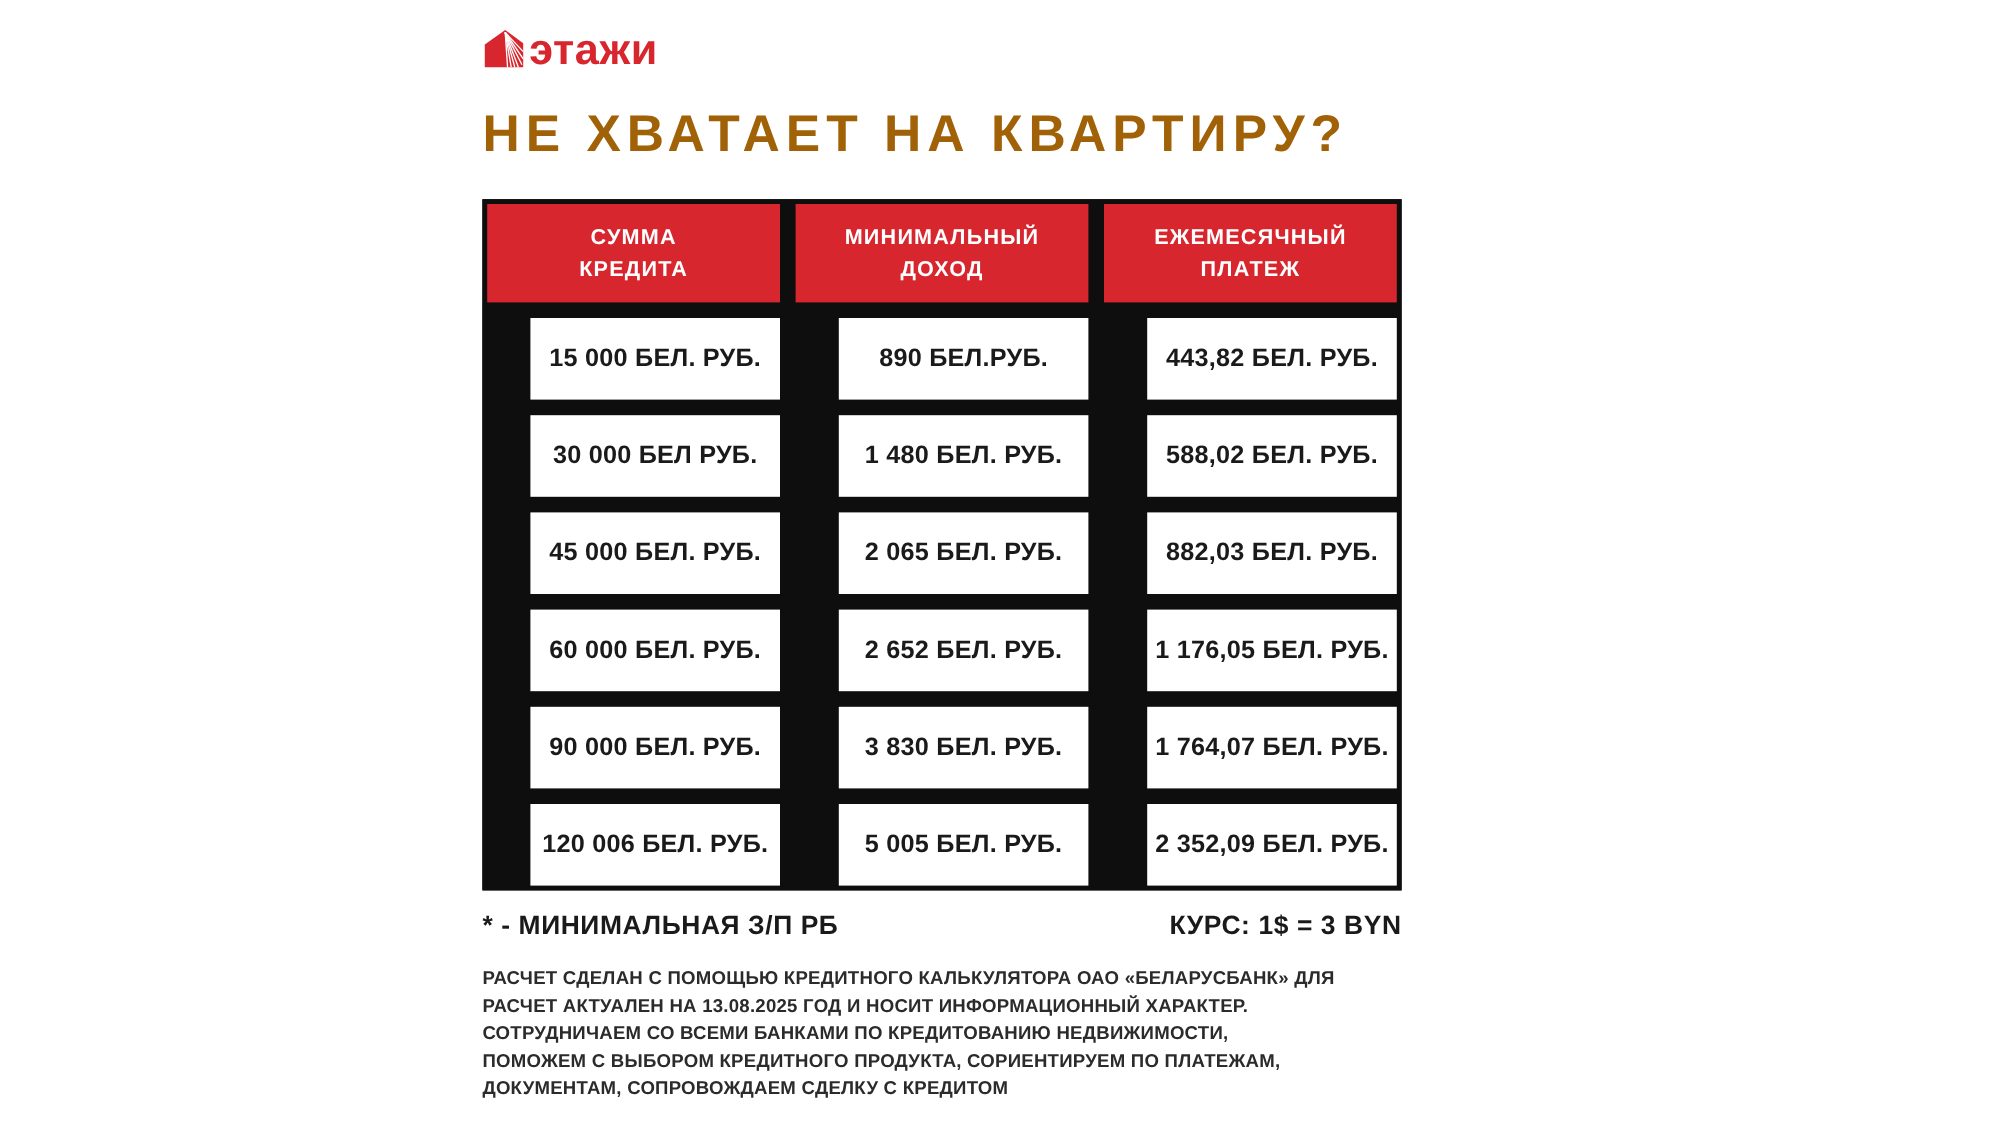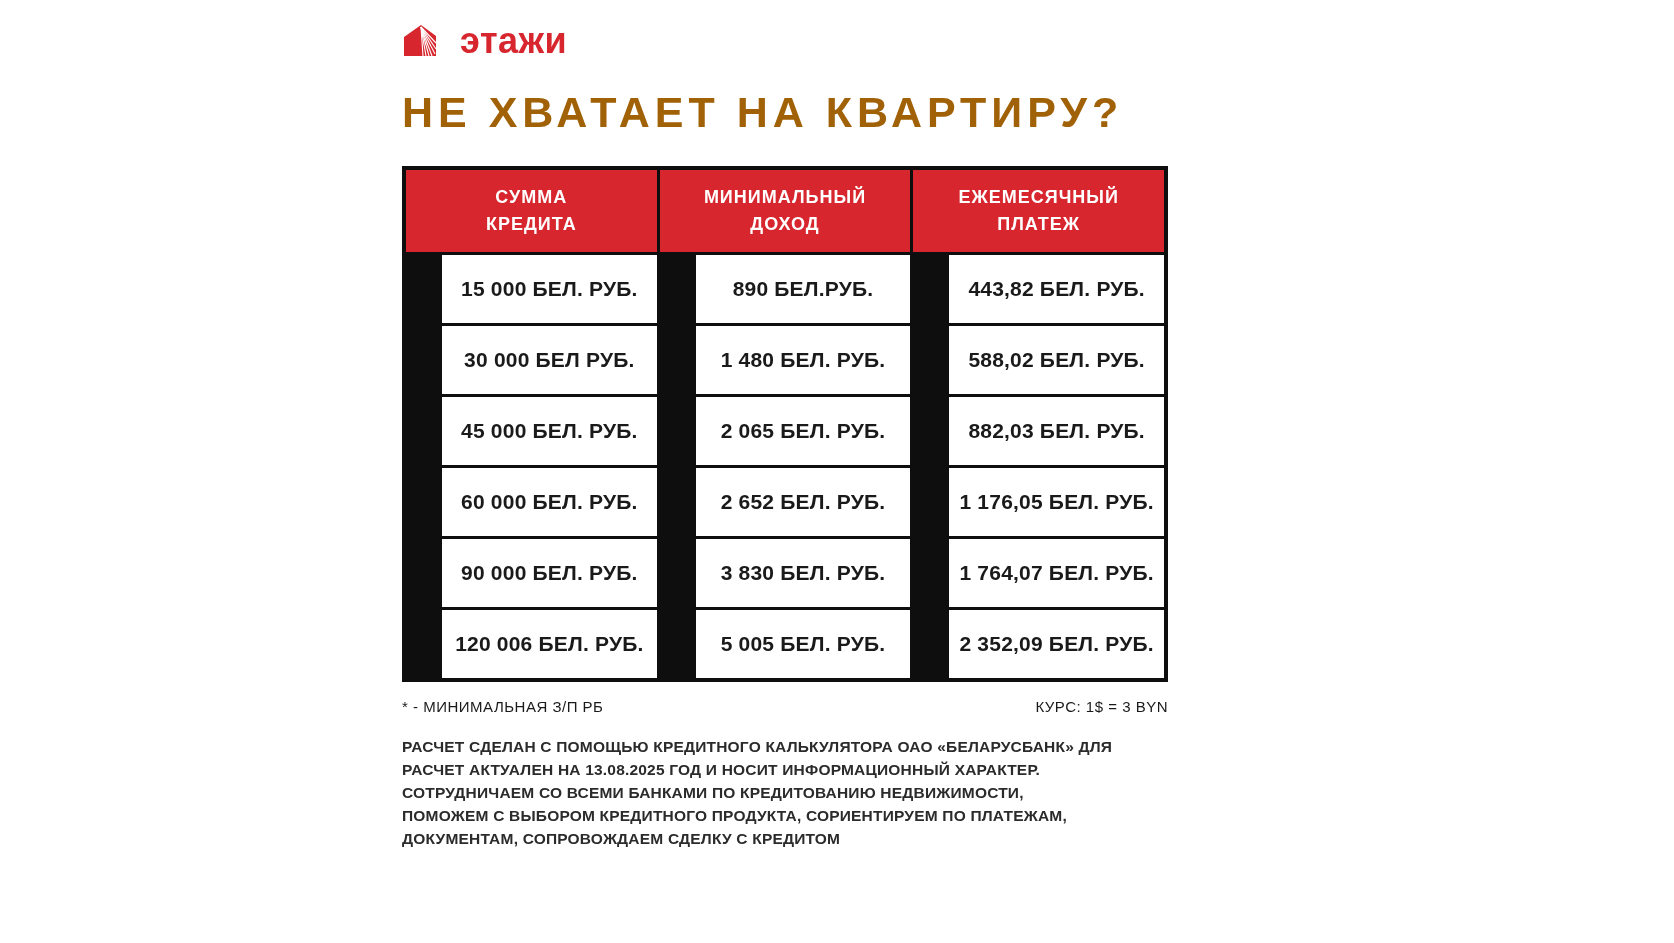--- a/index.html
+++ b/index.html
@@ -6,21 +6,21 @@
   html, body {
     width: 1674px; height: 943px;
     background: #ffffff;
     font-family: "Liberation Sans", sans-serif;
     overflow: hidden;
   }
   .page { position: relative; width: 1674px; height: 943px; background: #fff; }
   .content { position: absolute; left: 402px; top: 20px; width: 768px; }
 
   
-  .logo-row { display: flex; align-items: center; gap: 22px; height: 42px; }
+  .logo-row { display: flex; align-items: center; gap: 3px; height: 42px; }
   .logo-icon { width: 36px; height: 36px; flex: 0 0 auto; }
   .logo-text {
     color: #d7262e;
     font-size: 36px;
     font-weight: bold;
     letter-spacing: 0.5px;
     line-height: 36px;
   }
 
   
@@ -36,21 +36,21 @@
 
   
   .credit-table {
     margin-top: 30px;
     width: 766px;
     display: grid;
     grid-template-columns: 1fr 1fr 1fr;
     grid-template-rows: 82px repeat(6, 68px);
     background: #0e0e0e;
     border: 4px solid #0e0e0e;
-    gap: 3px;
+    gap: 13px;
   }
   .th {
     background: #d7262e;
     color: #ffffff;
     display: flex;
     flex-direction: column;
     align-items: center;
     justify-content: center;
     font-weight: bold;
     font-size: 18px;
@@ -72,22 +72,22 @@
   }
 
   
   .notes-row {
     margin-top: 16px;
     width: 766px;
     display: flex;
     justify-content: space-between;
     align-items: baseline;
     color: #1a1a1a;
-    font-weight: normal;
-    font-size: 15px;
+    font-weight: bold;
+    font-size: 22px;
     letter-spacing: 0.5px;
   }
 
   
   .disclaimer {
     margin-top: 20px;
     width: 790px;
     color: #2b2b2b;
     font-weight: bold;
     font-size: 15.5px;

